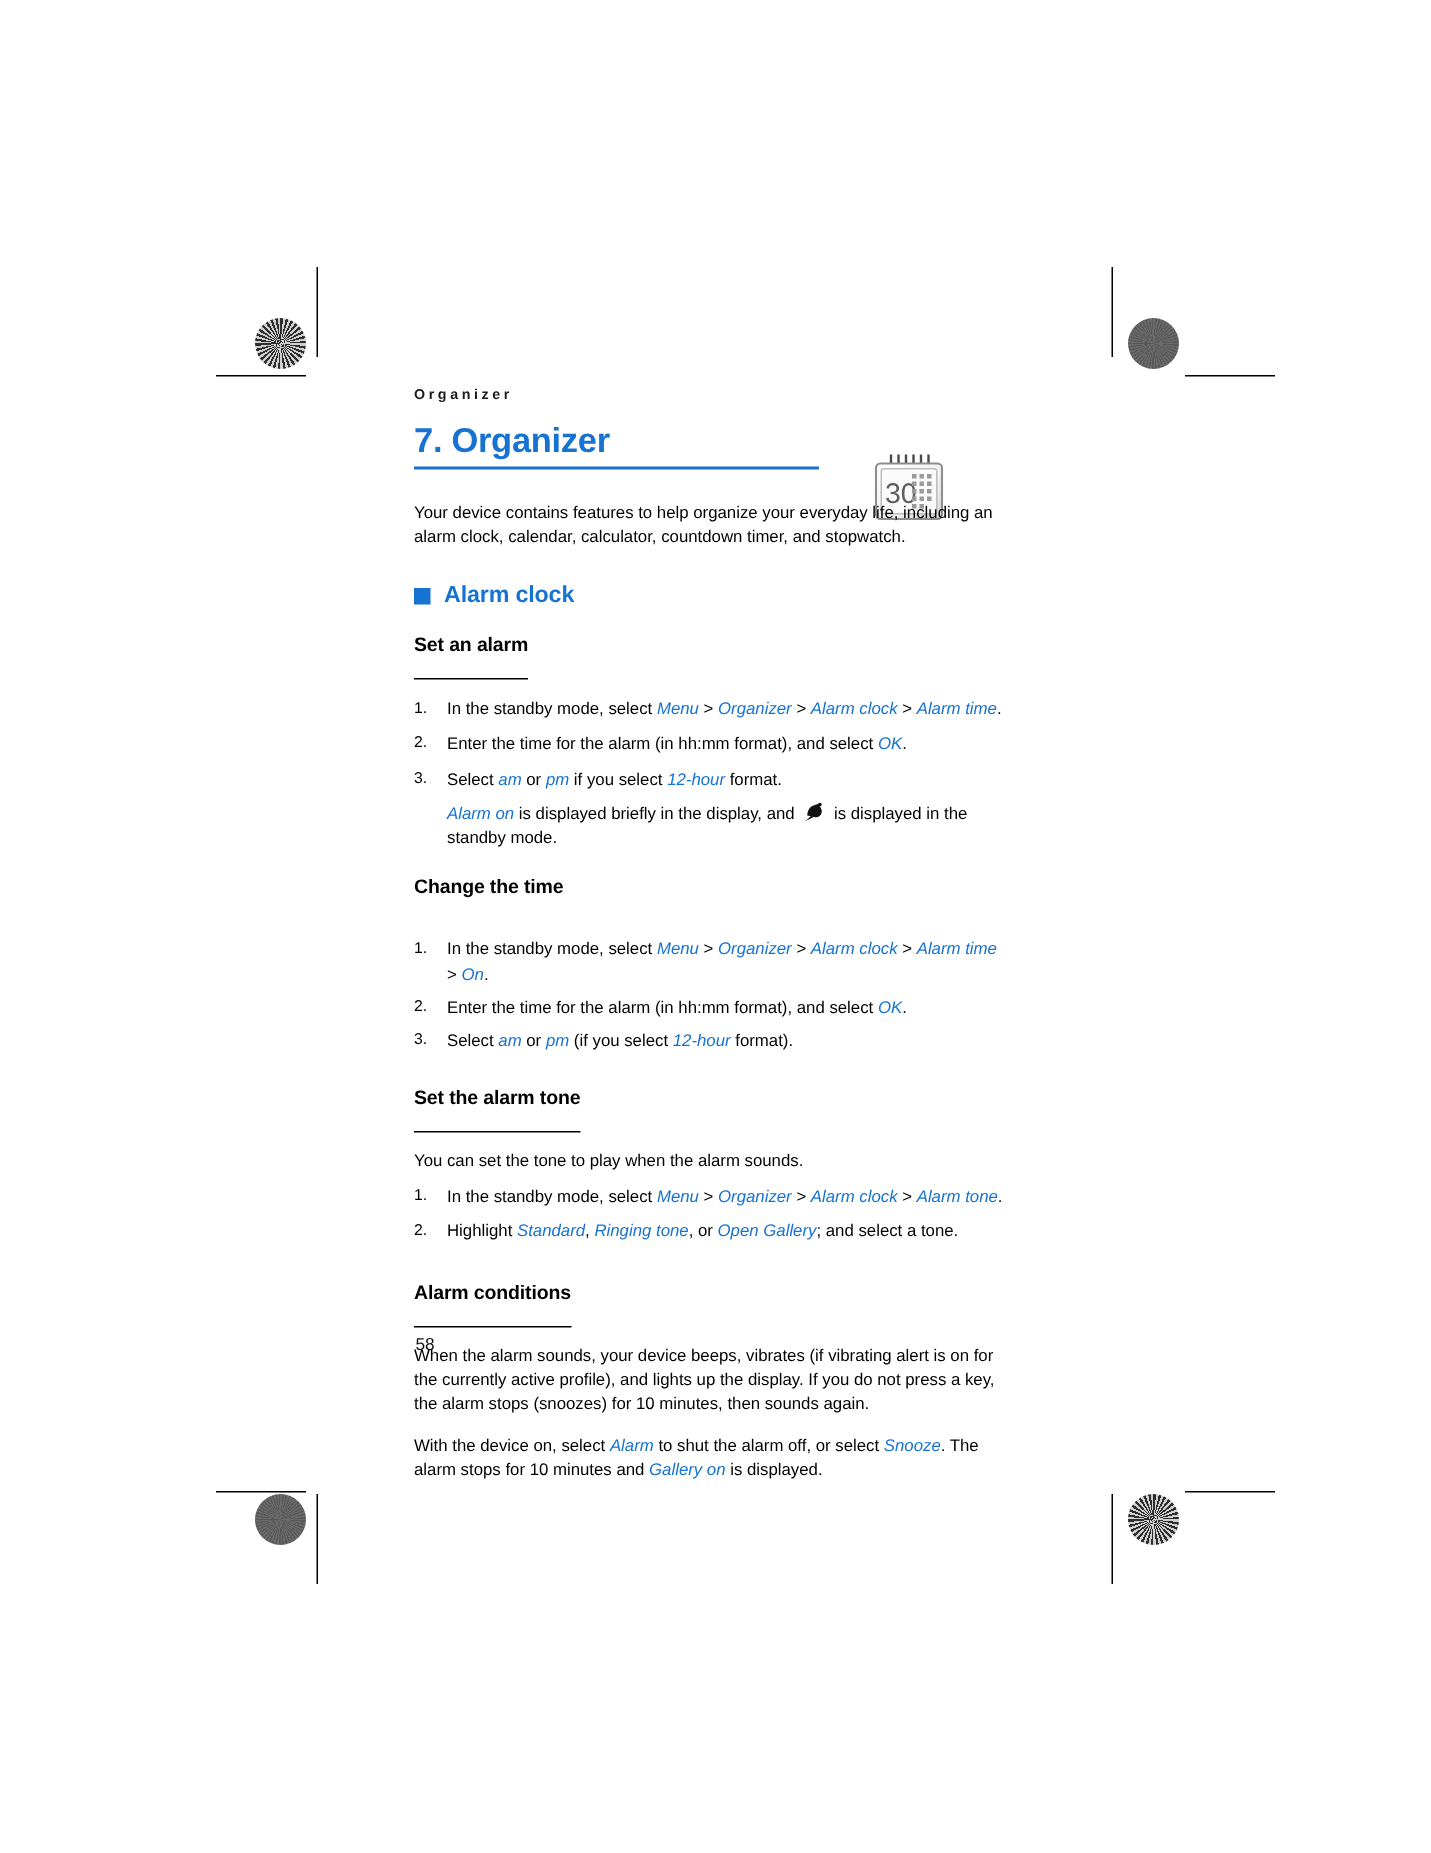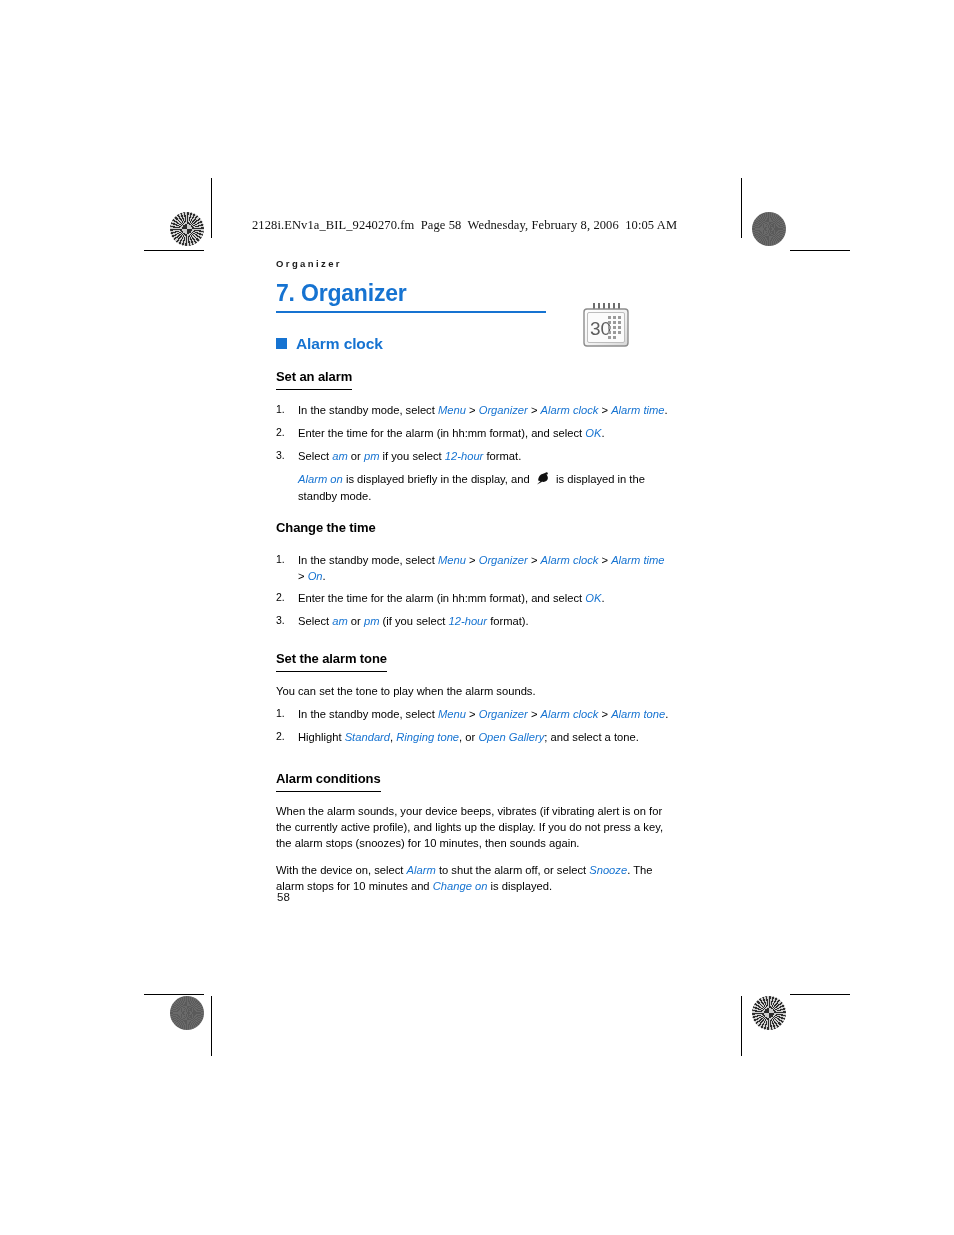--- a/index.html
+++ b/index.html
@@ -113,21 +113,21 @@
     letter-spacing: -0.1px;
   }
 
   .sub-head {
     font-size: 13px;
     font-weight: 600;
     color: #000;
     margin: 16px 0 5px 0;
     display: inline-block;
     border-bottom: 1.3px solid #000;
-    padding-bottom: 5px;
+    padding-bottom: 15px;
     letter-spacing: -0.1px;
   }
   .sub-head.nounderline {
     border-bottom: none;
   }
 
   .para {
     font-size: 11.2px;
     line-height: 1.45;
     margin: 6px 0 0 0;
@@ -226,21 +226,20 @@
   <div class="star solid" style="left:170px; top:996px;"></div>
   <div class="reg arm-r arm-tb" style="left:222px; top:996px;"></div>
   <div class="rule" style="left:211px; top:996px; width:1.2px; height:60px;"></div>
 
   <div class="reg arm-lr arm-tb" style="left:461px; top:996px;"></div>
 
   <div class="reg arm-l arm-tb" style="left:706px; top:996px;"></div>
   <div class="rule" style="left:741px; top:996px; width:1.2px; height:60px;"></div>
   <div class="star" style="left:752px; top:996px;"></div>
 
-  <div class="fm-header">2128i.ENv1a_BIL_9240270.fm  Page 58  Wednesday, February 8, 2006  10:05 AM</div>
 
   <div id="calendar-icon">
     <svg viewBox="0 0 52 48" width="52" height="48" aria-hidden="true">
       <defs>
         <linearGradient id="calBody" x1="0" y1="0" x2="1" y2="1">
           <stop offset="0%" stop-color="#ffffff"></stop>
           <stop offset="55%" stop-color="#f2f2f2"></stop>
           <stop offset="100%" stop-color="#d6d6d6"></stop>
         </linearGradient>
       </defs>
@@ -278,20 +277,21 @@
     </svg>
   </div>
 
   <div id="content">
 
     <div class="running-head">Organizer</div>
 
     <h1 class="chapter-title">7. Organizer</h1>
     <div class="chapter-rule"></div>
 
+    <p class="intro">Your device contains features to help organize your everyday life, including an alarm clock, calendar, calculator, countdown timer, and stopwatch.</p>
 
     <div class="section-head">
       <span class="bullet"></span>
       <span class="label">Alarm clock</span>
     </div>
 
     <div><span class="sub-head">Set an alarm</span></div>
     <ol class="steps">
         <li><span class="num">1.</span><span>In the standby mode, select </span><i class="lnk">Menu</i><span> &gt; </span><i class="lnk">Organizer</i><span> &gt; </span><i class="lnk">Alarm clock</i><span> &gt; </span><i class="lnk">Alarm time</i><span>.</span></li>
         <li><span class="num">2.</span><span>Enter the time for the alarm (in hh:mm format), and select </span><i class="lnk">OK</i><span>.</span></li>
@@ -312,19 +312,19 @@
 
     <div><span class="sub-head">Set the alarm tone</span></div>
     <p class="para">You can set the tone to play when the alarm sounds.</p>
     <ol class="steps">
         <li><span class="num">1.</span><span>In the standby mode, select </span><i class="lnk">Menu</i><span> &gt; </span><i class="lnk">Organizer</i><span> &gt; </span><i class="lnk">Alarm clock</i><span> &gt; </span><i class="lnk">Alarm tone</i><span>.</span></li>
         <li><span class="num">2.</span><span>Highlight </span><i class="lnk">Standard</i><span>, </span><i class="lnk">Ringing tone</i><span>, or </span><i class="lnk">Open Gallery</i><span>; and select a tone.</span></li>
       </ol>
 
     <div style="margin-top:9px;"><span class="sub-head">Alarm conditions</span></div>
     <p class="para">When the alarm sounds, your device beeps, vibrates (if vibrating alert is on for the currently active profile), and lights up the display. If you do not press a key, the alarm stops (snoozes) for 10 minutes, then sounds again.</p>
-    <p class="para" style="margin-top:11px;"><span>With the device on, select </span><i class="lnk">Alarm</i><span> to shut the alarm off, or select </span><i class="lnk">Snooze</i><span>. The alarm stops for 10 minutes and </span><i class="lnk">Change on</i><span> is displayed.</span></p>
+    <p class="para" style="margin-top:11px;"><span>With the device on, select </span><i class="lnk">Alarm</i><span> to shut the alarm off, or select </span><i class="lnk">Snooze</i><span>. The alarm stops for 10 minutes and </span><i class="lnk">Gallery on</i><span> is displayed.</span></p>
 
   </div>
 
   <div class="page-number">58</div>
 
 </div>
 
 </body></html>

